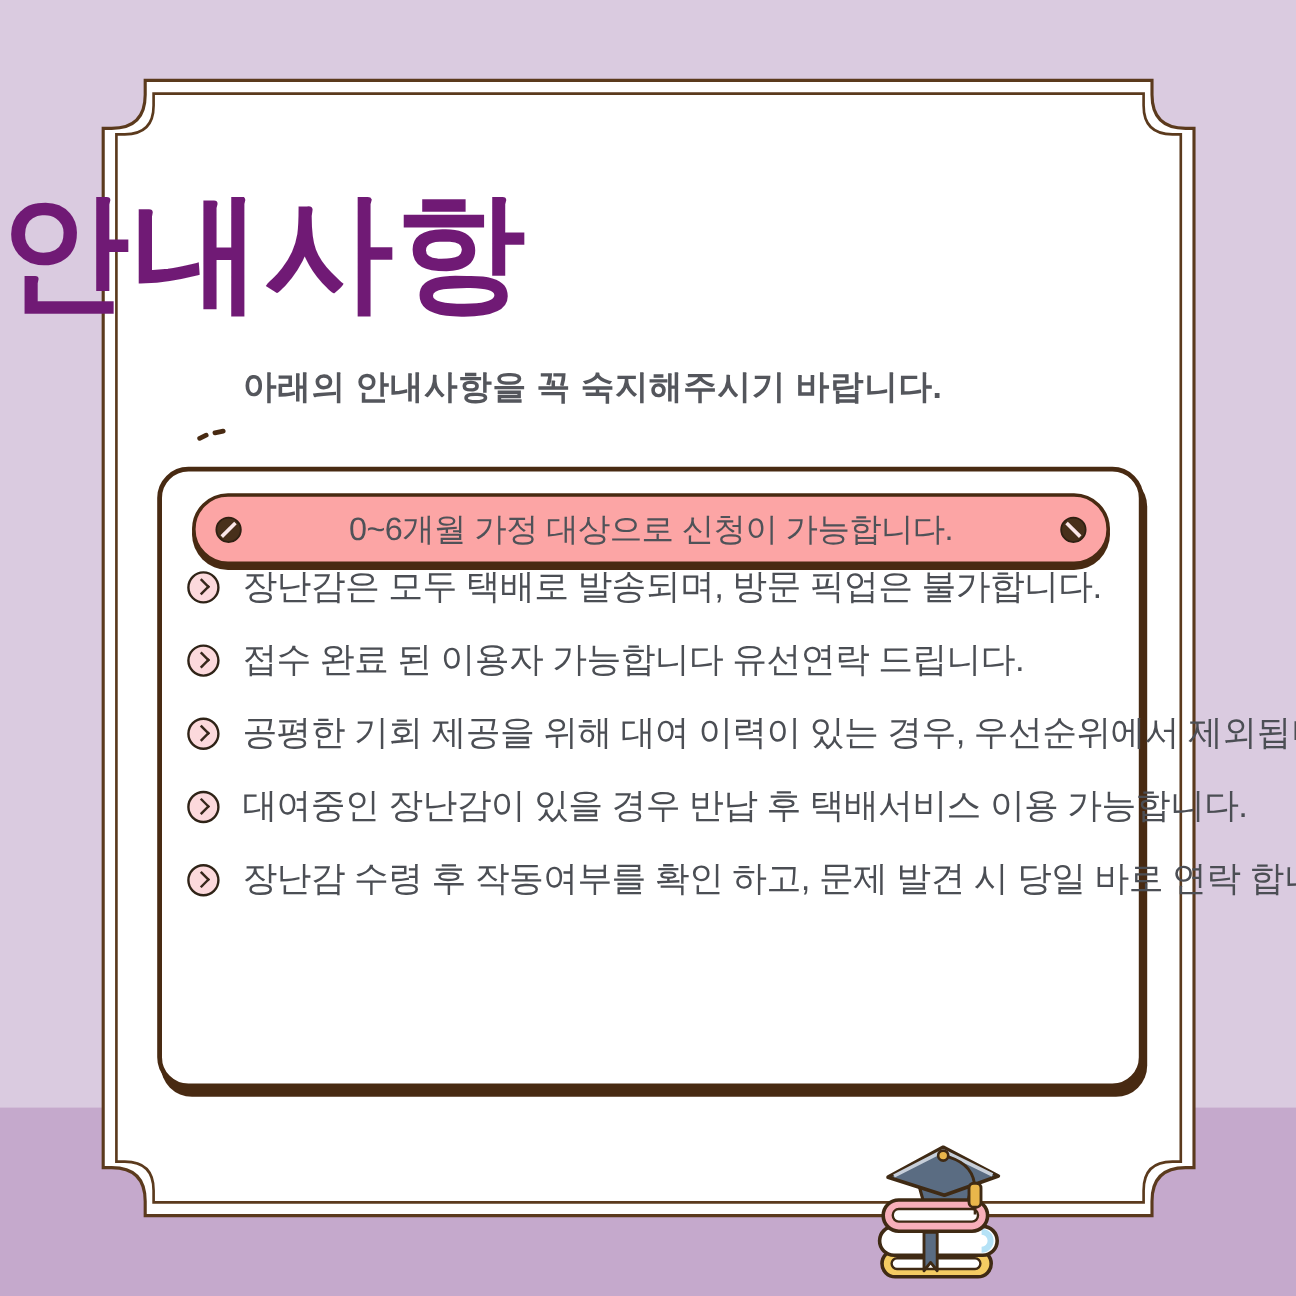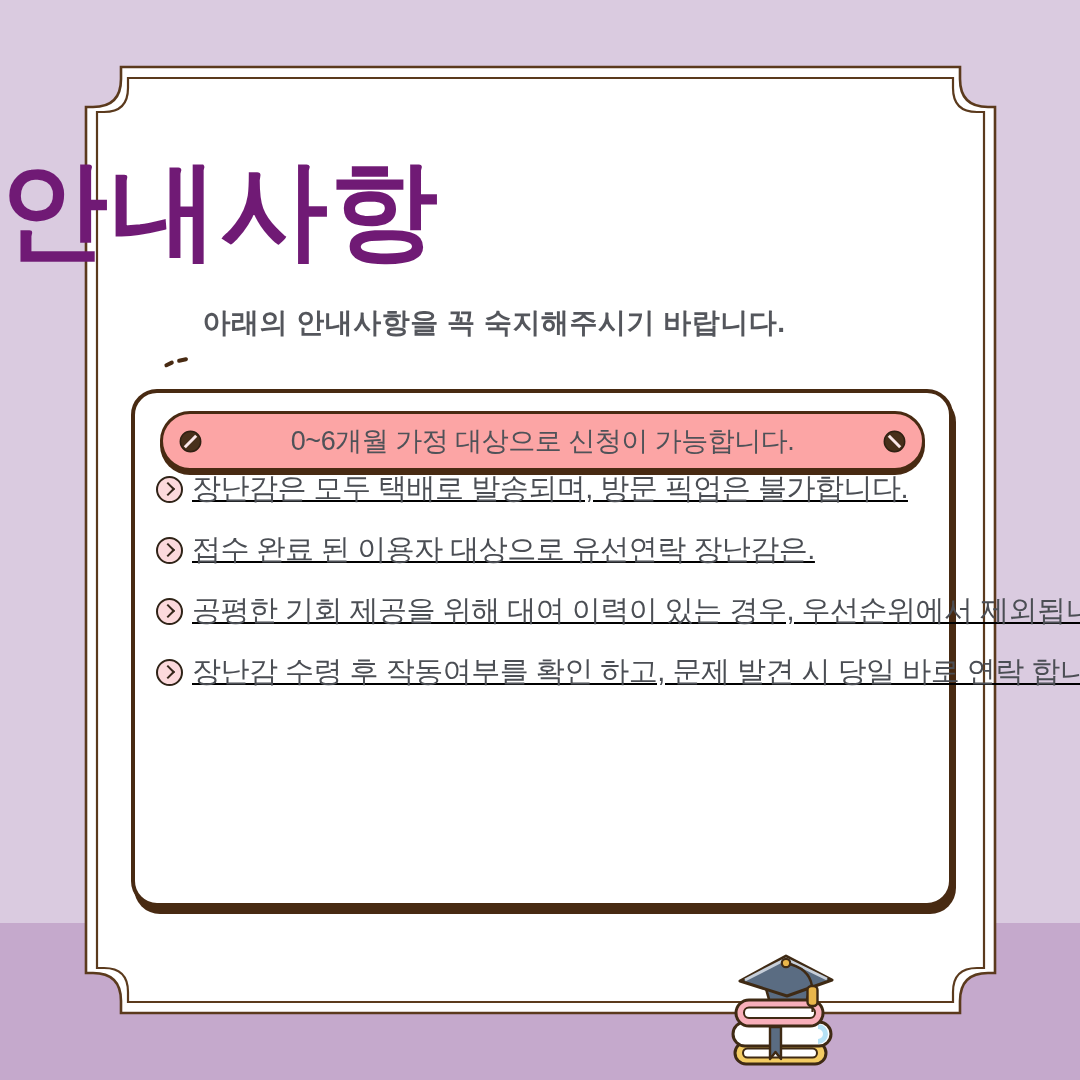--- a/index.html
+++ b/index.html
@@ -23,21 +23,21 @@
     color:#54565C;
   }
 
   .notice-box{
     position:absolute;left:131px;top:389px;width:822px;height:518px;
     background:#FFFFFF;border:4px solid #482A12;border-radius:26px;
     box-shadow:3px 7px 0 #482A12;
     box-sizing:border-box;
     padding:82px 30px 0 21px;
   }
-  .notice-item{display:flex;align-items:center;gap:9px;height:28px;margin-bottom:33px;text-decoration:underline;}
+  .notice-item{display:flex;align-items:center;gap:19px;height:28px;margin-bottom:33px;}
   .bullet{
     flex:0 0 auto;width:27px;height:27px;border-radius:50%;
     background:#FCD9DC;border:2.5px solid #2F2317;box-sizing:border-box;
     display:flex;align-items:center;justify-content:center;
   }
   .chev{
     display:block;width:8px;height:8px;margin-left:-3px;
     border-top:2.6px solid #35261A;border-right:2.6px solid #35261A;
     transform:rotate(45deg);
   }
@@ -79,27 +79,33 @@
   <div class="notice-item">
     <span class="bullet">
         <i class="chev"></i>
       </span>
     <span class="notice-text">장난감은 모두 택배로 발송되며, 방문 픽업은 불가합니다.</span>
   </div>
   <div class="notice-item">
     <span class="bullet">
         <i class="chev"></i>
       </span>
-    <span class="notice-text">접수 완료 된 이용자 대상으로 유선연락 장난감은.</span>
+    <span class="notice-text">접수 완료 된 이용자 가능합니다 유선연락 드립니다.</span>
   </div>
   <div class="notice-item">
     <span class="bullet">
         <i class="chev"></i>
       </span>
     <span class="notice-text">공평한 기회 제공을 위해 대여 이력이 있는 경우, 우선순위에서 제외됩니다.</span>
+  </div>
+  <div class="notice-item">
+    <span class="bullet">
+        <i class="chev"></i>
+      </span>
+    <span class="notice-text">대여중인 장난감이 있을 경우 반납 후 택배서비스 이용 가능합니다.</span>
   </div>
   <div class="notice-item">
     <span class="bullet">
         <i class="chev"></i>
       </span>
     <span class="notice-text">장난감 수령 후 작동여부를 확인 하고, 문제 발견 시 당일 바로 연락 합니다.</span>
   </div>
 </div>
 
 <div class="banner">

